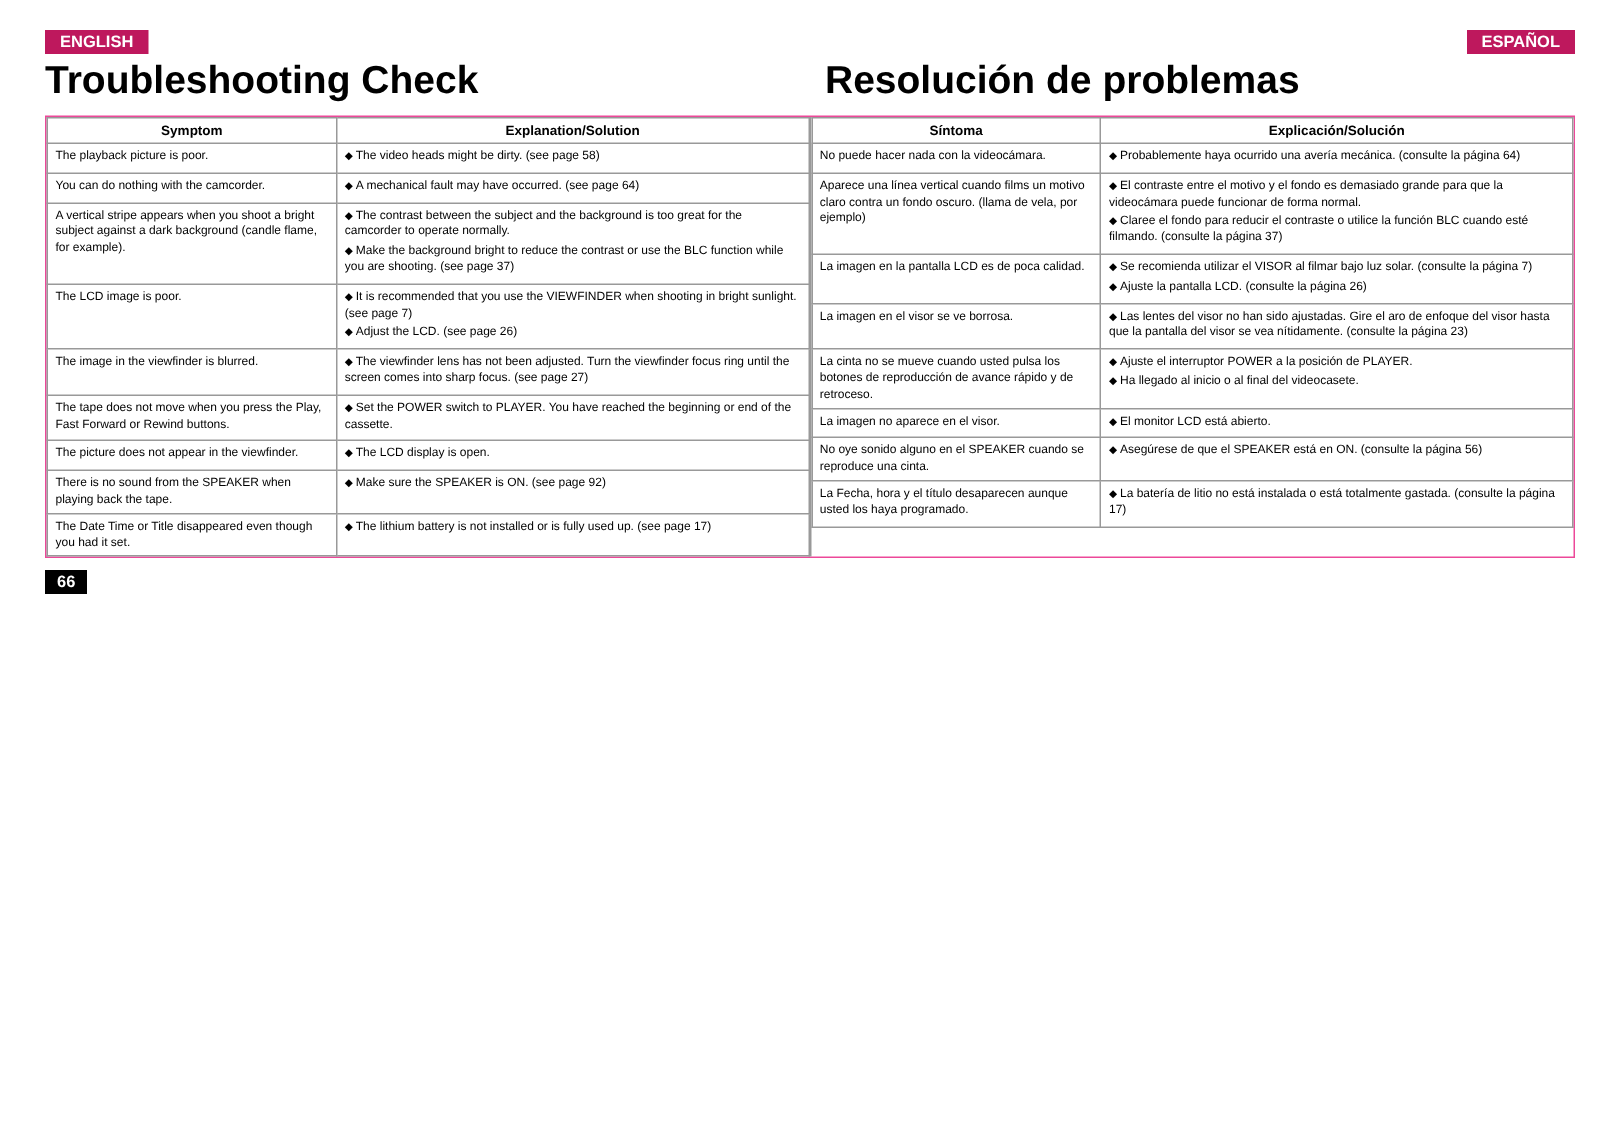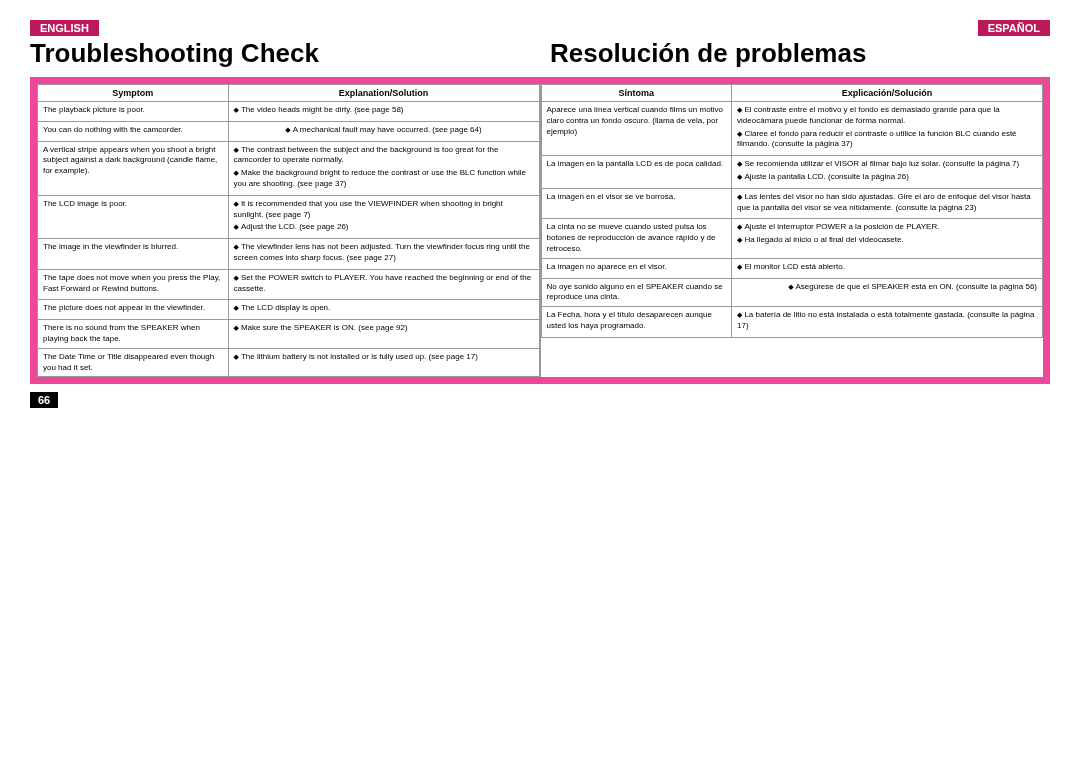--- a/index.html
+++ b/index.html
@@ -46,21 +46,21 @@
       font-weight: bold;
       color: #000;
       flex: 1;
       text-align: left;
       padding-left: 20px;
     }
 
     .two-col {
       display: flex;
       gap: 0;
-      border: 7px solid #ec4899;
+      border: 1px solid #ec4899;
     }
 
     .table-half {
       flex: 1;
       border-collapse: collapse;
     }
 
     .table-half th {
       background: #fff;
       border: 1px solid #999;
@@ -143,21 +143,21 @@
       </thead>
       <tbody id="en-tbody">
       <tr>
             <td style="width: 38%; font-style: normal;">The playback picture is poor.</td>
             <td style="width: 62%;">
               <span class="bullet">The video heads might be dirty. (see page 58)</span>
             </td>
           </tr>
           <tr>
             <td style="width: 38%;">You can do nothing with the camcorder.</td>
-            <td style="width: 62%; text-align: center;">
+            <td style="width: 62%;">
               <span class="bullet">A mechanical fault may have occurred. (see page 64)</span>
             </td>
           </tr>
           <tr>
             <td style="width: 38%;">A vertical stripe appears when you shoot a bright subject against a dark background (candle flame, for example).</td>
             <td style="width: 62%;">
               <span class="bullet">The contrast between the subject and the background is too great for the camcorder to operate normally.</span>
               <span class="bullet">Make the background bright to reduce the contrast or use the BLC function while you are shooting. (see page 37)</span>
             </td>
           </tr>
@@ -204,20 +204,26 @@
   <div class="half-wrapper">
     <table class="table-half">
       <thead>
         <tr>
           <th class="col-symptom">Síntoma</th>
           <th class="col-solution">Explicación/Solución</th>
         </tr>
       </thead>
       <tbody id="es-tbody">
           <tr>
+            <td style="width: 38%;">No puede hacer nada con la videocámara.</td>
+            <td style="width: 62%;">
+              <span class="bullet">Probablemente haya ocurrido una avería mecánica. (consulte la página 64)</span>
+            </td>
+          </tr>
+          <tr>
             <td style="width: 38%;">Aparece una línea vertical cuando films un motivo claro contra un fondo oscuro. (llama de vela, por ejemplo)</td>
             <td style="width: 62%;">
               <span class="bullet">El contraste entre el motivo y el fondo es demasiado grande para que la videocámara puede funcionar de forma normal.</span>
               <span class="bullet">Claree el fondo para reducir el contraste o utilice la función BLC cuando esté filmando. (consulte la página 37)</span>
             </td>
           </tr>
           <tr>
             <td style="width: 38%;">La imagen en la pantalla LCD es de poca calidad.</td>
             <td style="width: 62%;">
               <span class="bullet">Se recomienda utilizar el VISOR al filmar bajo luz solar. (consulte la página 7)</span>
@@ -238,21 +244,21 @@
             </td>
           </tr>
           <tr>
             <td style="width: 38%;">La imagen no aparece en el visor.</td>
             <td style="width: 62%;">
               <span class="bullet">El monitor LCD está abierto.</span>
             </td>
           </tr>
           <tr>
             <td style="width: 38%;">No oye sonido alguno en el SPEAKER cuando se reproduce una cinta.</td>
-            <td style="width: 62%; text-align: right;">
+            <td style="width: 62%;">
               <span class="bullet">Asegúrese de que el SPEAKER está en ON. (consulte la página 56)</span>
             </td>
           </tr>
           <tr>
             <td style="width: 38%;">La Fecha, hora y el título desaparecen aunque usted los haya programado.</td>
             <td style="width: 62%;">
               <span class="bullet">La batería de litio no está instalada o está totalmente gastada. (consulte la página 17)</span>
             </td>
           </tr>
         </tbody>

